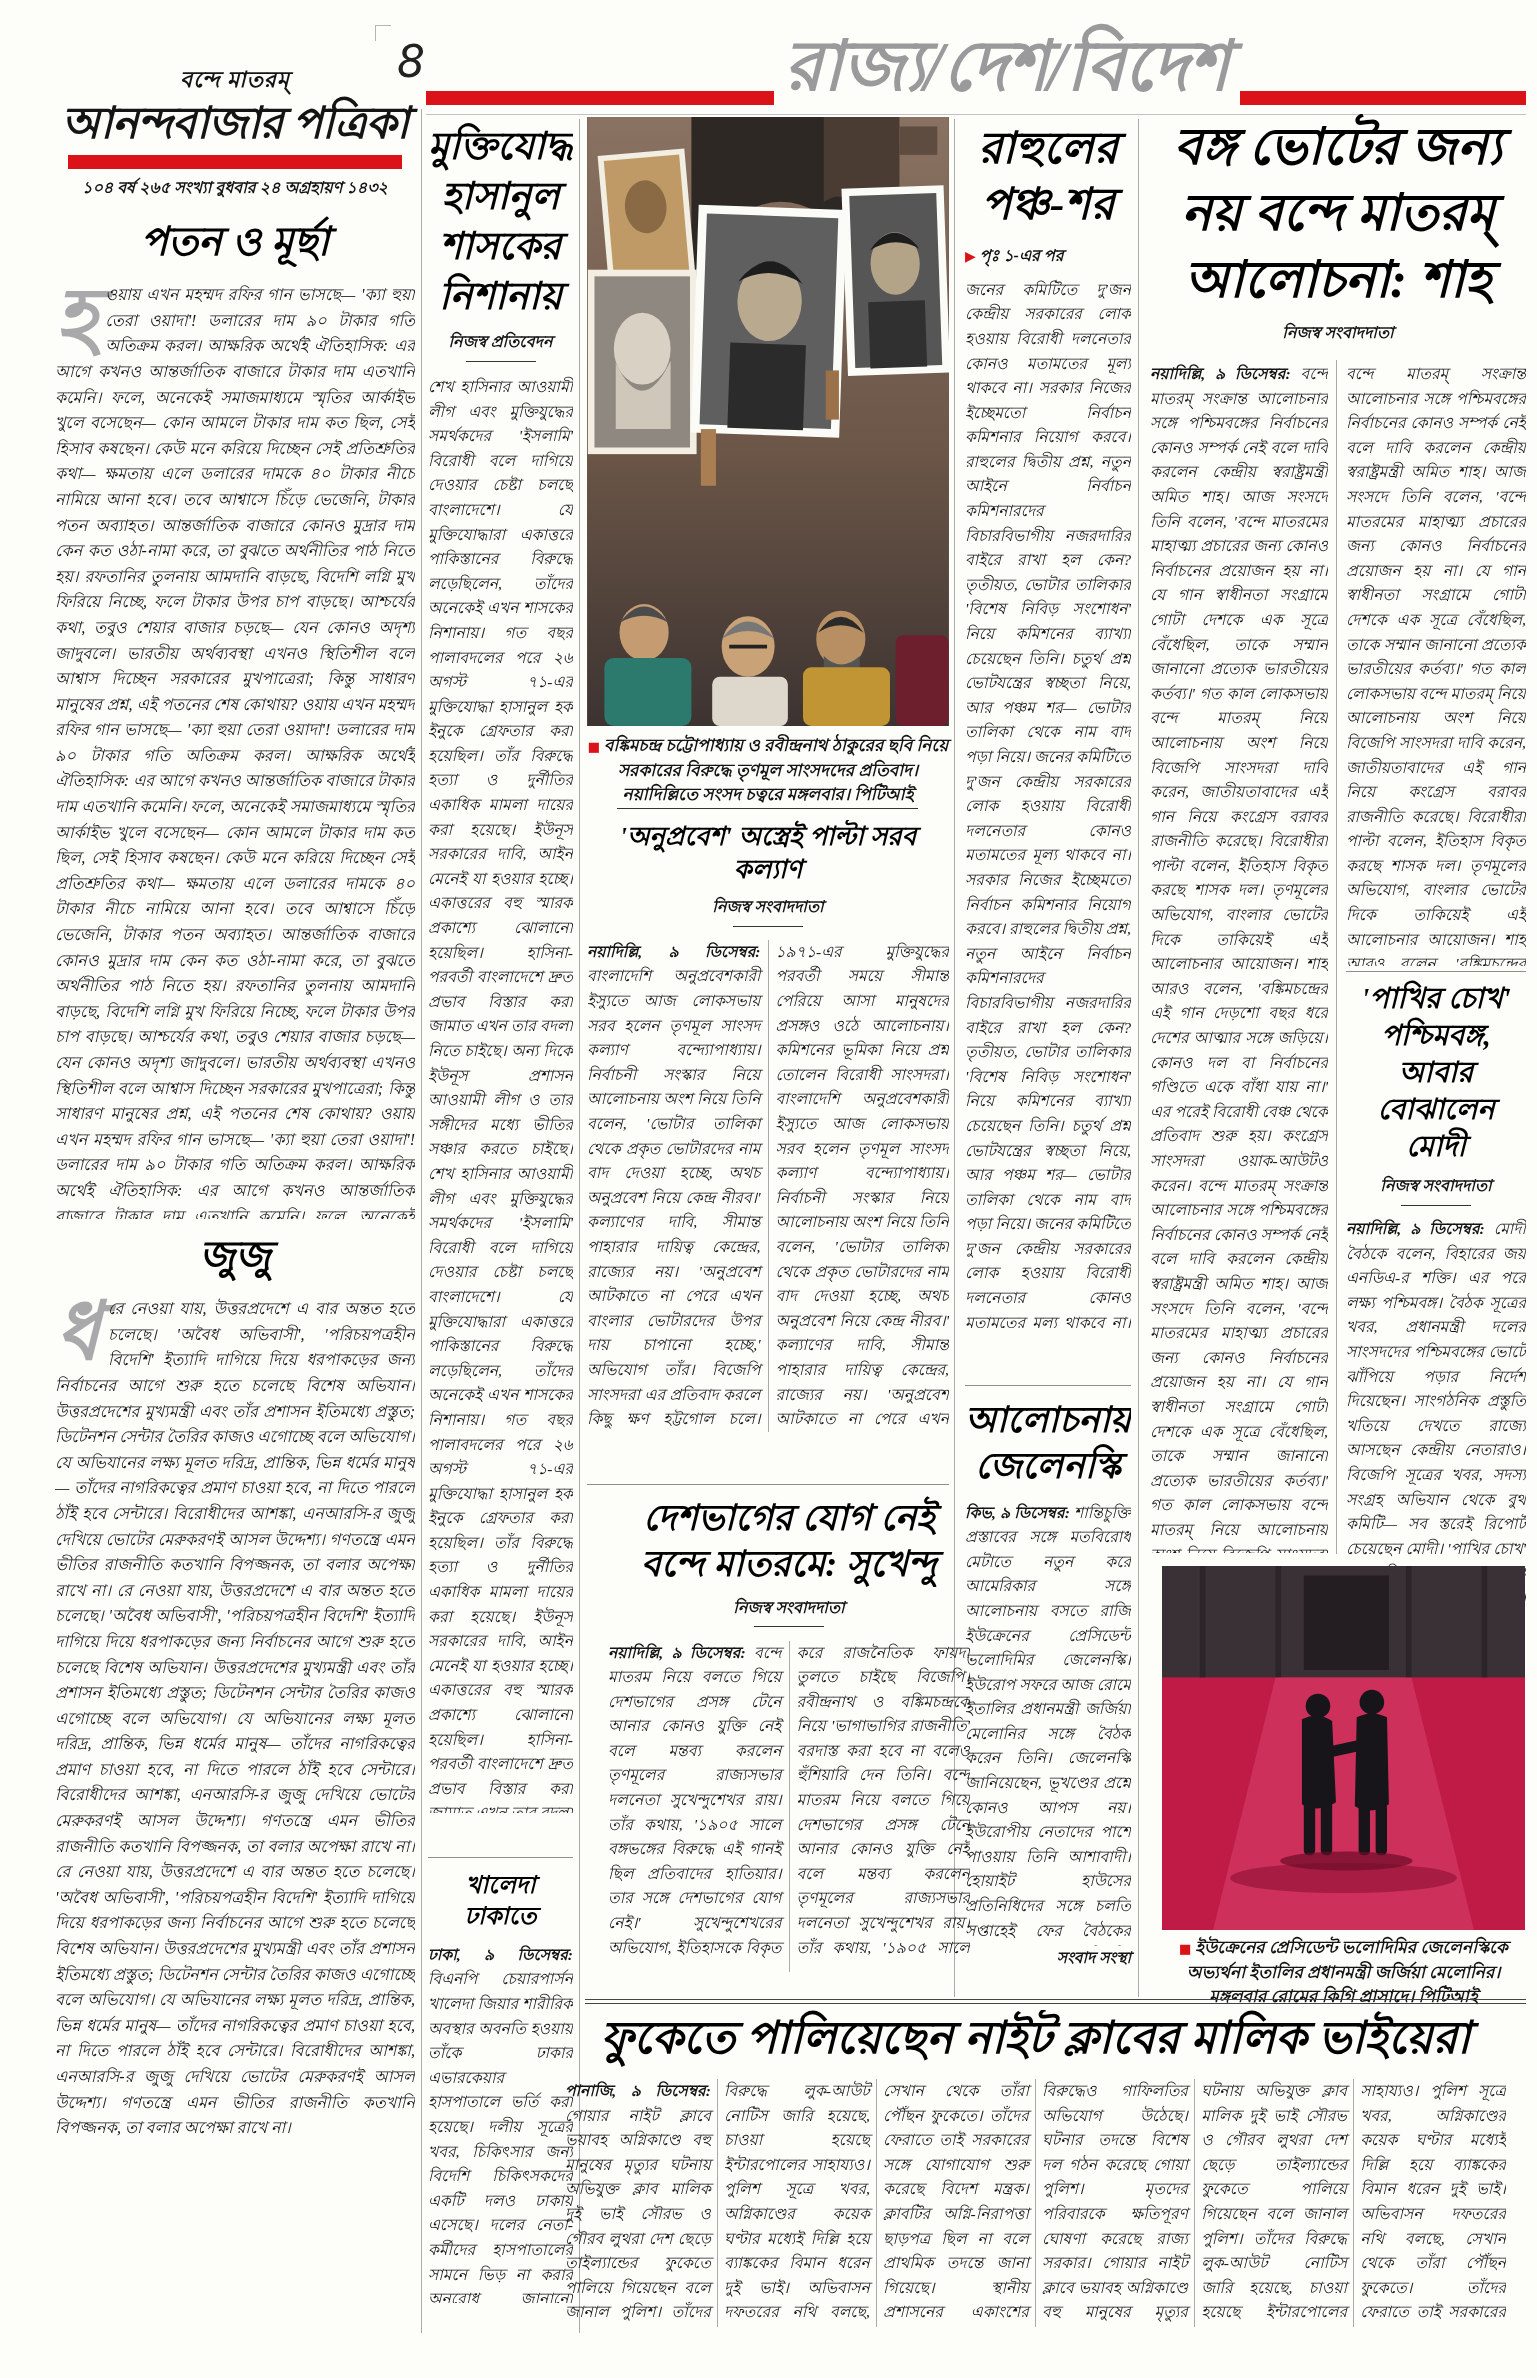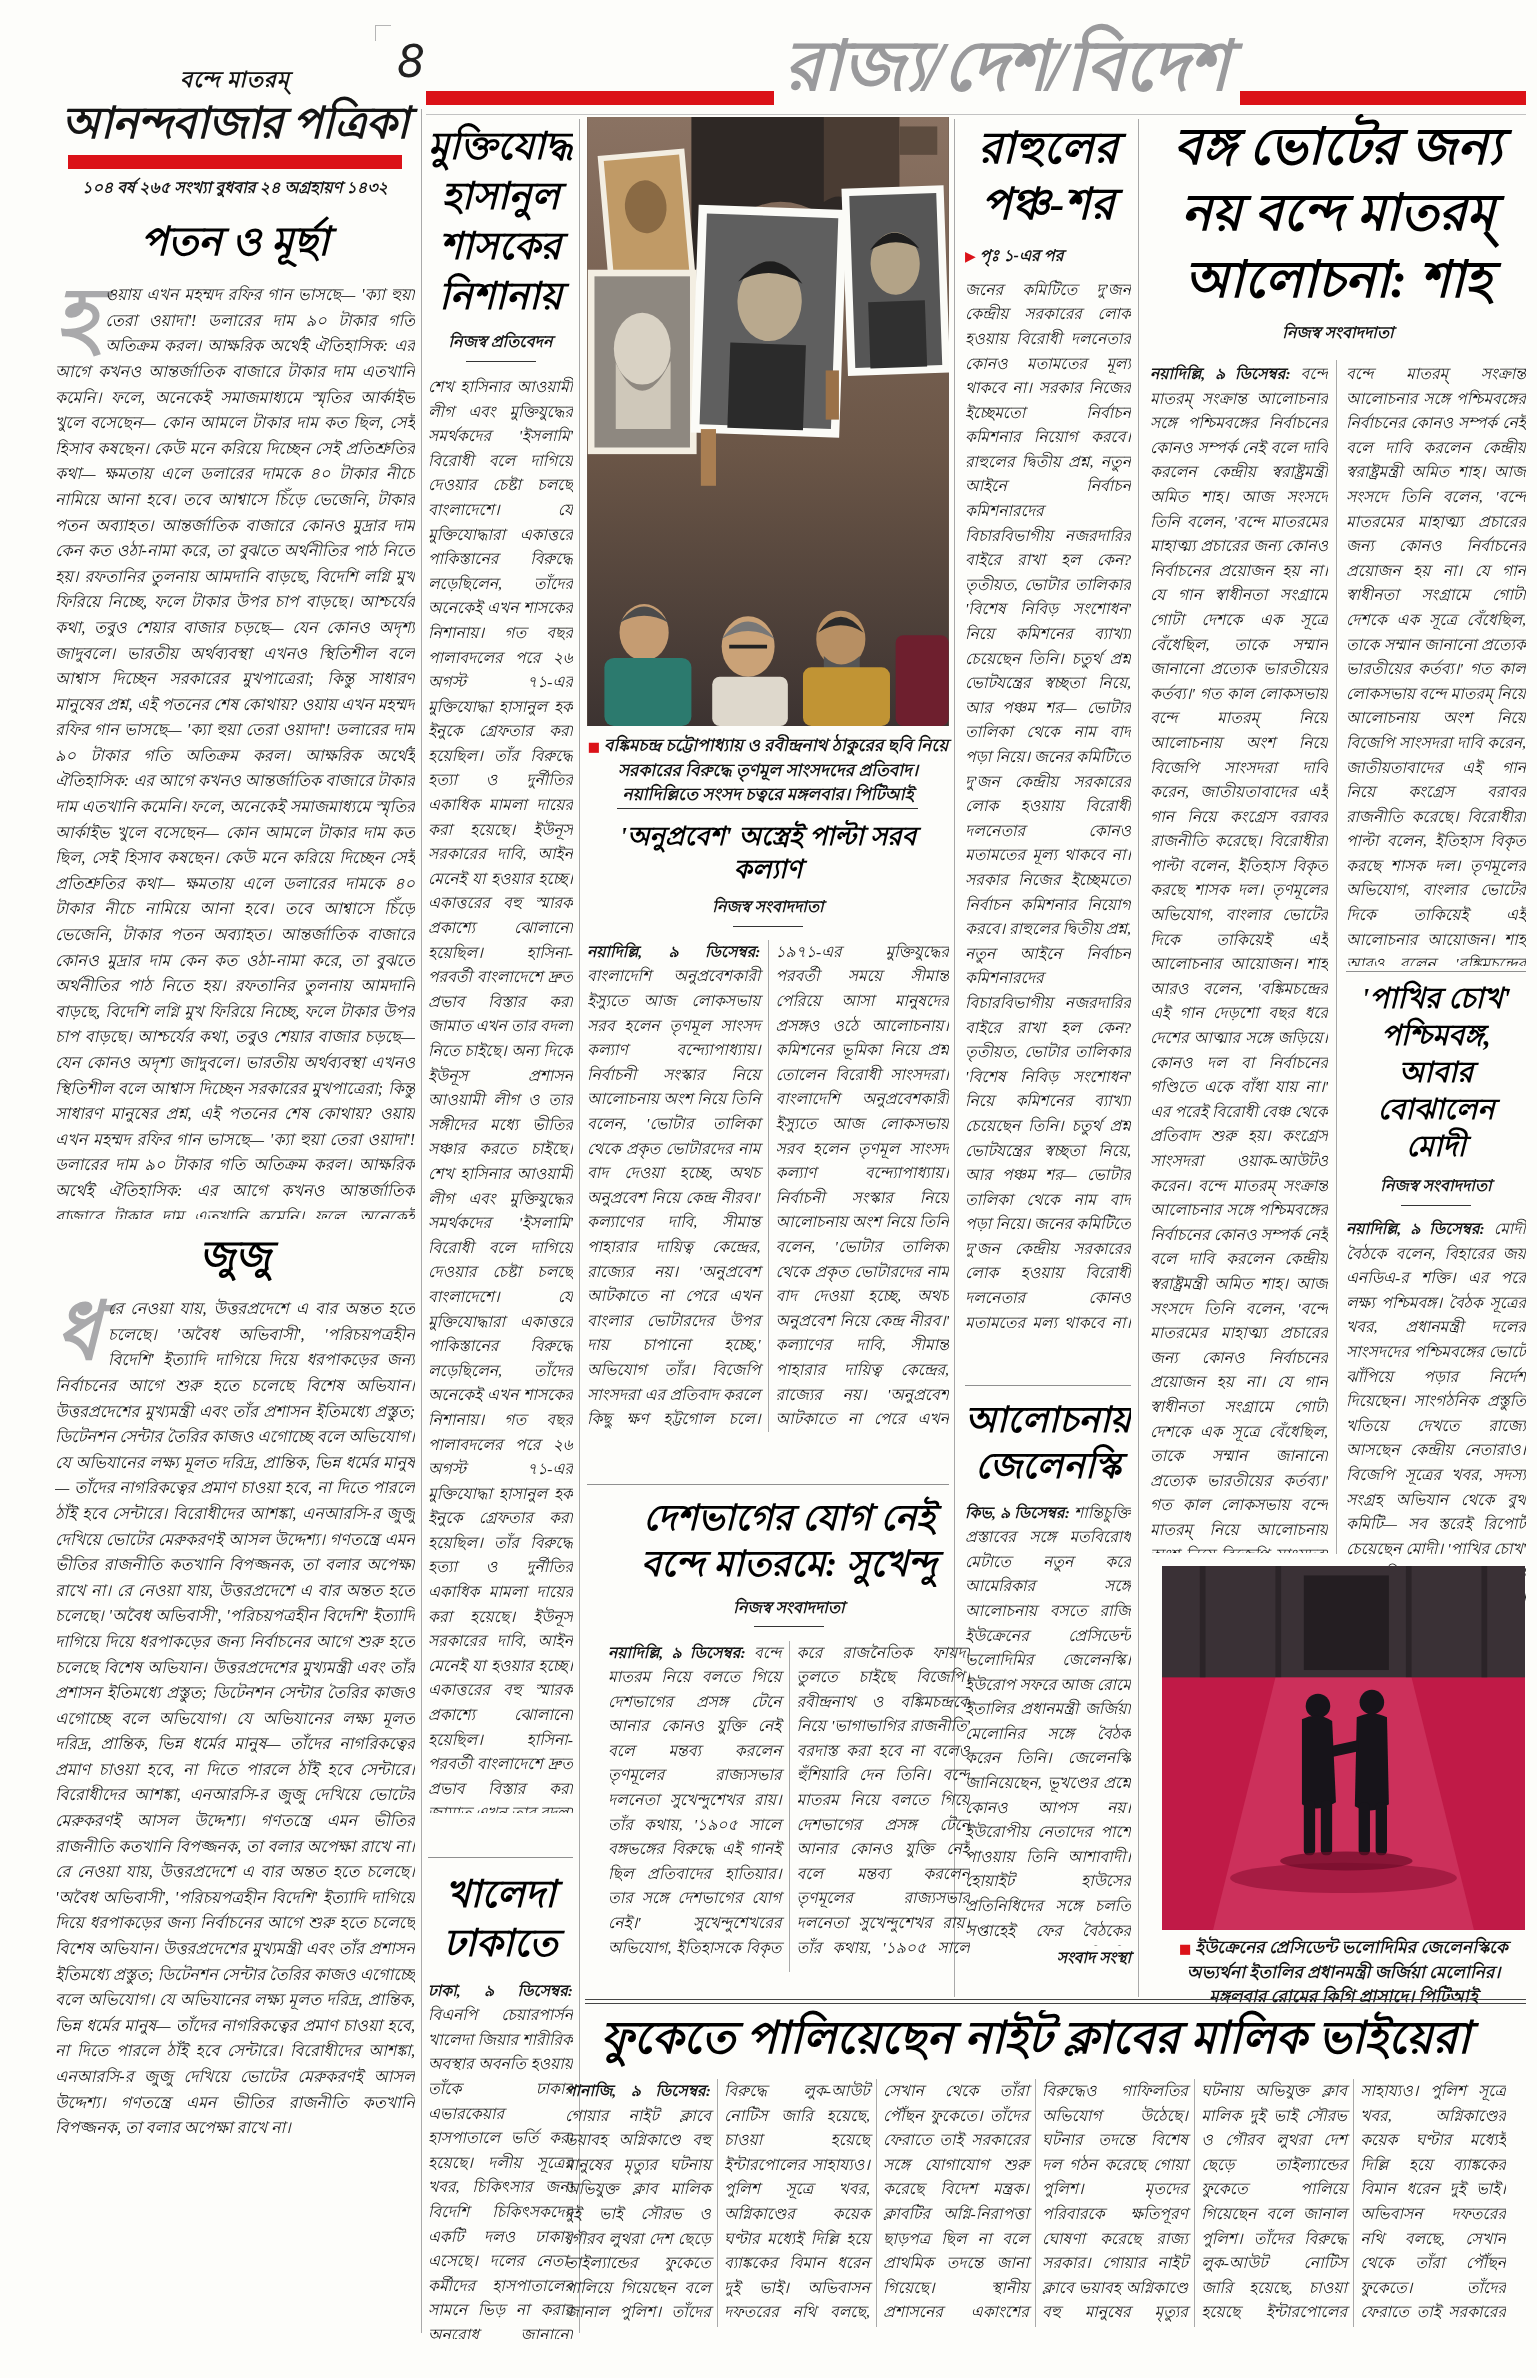--- a/index.html
+++ b/index.html
@@ -88,21 +88,21 @@
     <div class="hl" style="font-size:38px;line-height:1.32;">মুক্তিযোদ্ধা হাসানুল শাসকের নিশানায়</div>
     <div class="byline">নিজস্ব প্রতিবেদন</div>
     <div class="byline-rule"></div>
     <div class="bodytxt" style="height:1438px;margin-top:13.2px;">
       <span>শেখ হাসিনার আওয়ামী লীগ এবং মুক্তিযুদ্ধের সমর্থকদের 'ইসলামি' বিরোধী বলে দাগিয়ে দেওয়ার চেষ্টা চলছে বাংলাদেশে। যে মুক্তিযোদ্ধারা একাত্তরে পাকিস্তানের বিরুদ্ধে লড়েছিলেন, তাঁদের অনেকেই এখন শাসকের নিশানায়। গত বছর পালাবদলের পরে ২৬ অগস্ট ৭১-এর মুক্তিযোদ্ধা হাসানুল হক ইনুকে গ্রেফতার করা হয়েছিল। তাঁর বিরুদ্ধে হত্যা ও দুর্নীতির একাধিক মামলা দায়ের করা হয়েছে। ইউনূস সরকারের দাবি, আইন মেনেই যা হওয়ার হচ্ছে। একাত্তরের বহু স্মারক প্রকাশ্যে ঝোলানো হয়েছিল। হাসিনা-পরবর্তী বাংলাদেশে দ্রুত প্রভাব বিস্তার করা জামাত এখন তার বদলা নিতে চাইছে। অন্য দিকে ইউনূস প্রশাসন আওয়ামী লীগ ও তার সঙ্গীদের মধ্যে ভীতির সঞ্চার করতে চাইছে। শেখ হাসিনার আওয়ামী লীগ এবং মুক্তিযুদ্ধের সমর্থকদের 'ইসলামি' বিরোধী বলে দাগিয়ে দেওয়ার চেষ্টা চলছে বাংলাদেশে। যে মুক্তিযোদ্ধারা একাত্তরে পাকিস্তানের বিরুদ্ধে লড়েছিলেন, তাঁদের অনেকেই এখন শাসকের নিশানায়। গত বছর পালাবদলের পরে ২৬ অগস্ট ৭১-এর মুক্তিযোদ্ধা হাসানুল হক ইনুকে গ্রেফতার করা হয়েছিল। তাঁর বিরুদ্ধে হত্যা ও দুর্নীতির একাধিক মামলা দায়ের করা হয়েছে। ইউনূস সরকারের দাবি, আইন মেনেই যা হওয়ার হচ্ছে। একাত্তরের বহু স্মারক প্রকাশ্যে ঝোলানো হয়েছিল। হাসিনা-পরবর্তী বাংলাদেশে দ্রুত প্রভাব বিস্তার করা জামাত এখন তার বদলা নিতে চাইছে। অন্য দিকে ইউনূস প্রশাসন আওয়ামী লীগ ও তার সঙ্গীদের মধ্যে ভীতির সঞ্চার করতে চাইছে। শেখ হাসিনার আওয়ামী লীগ এবং মুক্তিযুদ্ধের সমর্থকদের 'ইসলামি' বিরোধী বলে দাগিয়ে দেওয়ার চেষ্টা চলছে বাংলাদেশে। যে মুক্তিযোদ্ধারা একাত্তরে পাকিস্তানের বিরুদ্ধে লড়েছিলেন, তাঁদের অনেকেই এখন শাসকের নিশানায়। গত বছর পালাবদলের পরে ২৬ অগস্ট ৭১-এর মুক্তিযোদ্ধা হাসানুল হক ইনুকে গ্রেফতার করা হয়েছিল। তাঁর বিরুদ্ধে হত্যা ও দুর্নীতির একাধিক মামলা দায়ের করা হয়েছে। ইউনূস সরকারের দাবি, আইন মেনেই যা হওয়ার হচ্ছে। একাত্তরের বহু স্মারক প্রকাশ্যে ঝোলানো হয়েছিল। হাসিনা-পরবর্তী বাংলাদেশে দ্রুত প্রভাব বিস্তার করা জামাত এখন তার বদলা নিতে চাইছে। অন্য দিকে ইউনূস প্রশাসন আওয়ামী লীগ ও তার সঙ্গীদের মধ্যে ভীতির সঞ্চার করতে চাইছে। শেখ হাসিনার আওয়ামী লীগ এবং মুক্তিযুদ্ধের সমর্থকদের 'ইসলামি' বিরোধী বলে দাগিয়ে দেওয়ার চেষ্টা চলছে বাংলাদেশে। যে মুক্তিযোদ্ধারা একাত্তরে পাকিস্তানের বিরুদ্ধে লড়েছিলেন, তাঁদের অনেকেই এখন শাসকের নিশানায়। গত বছর পালাবদলের পরে ২৬ অগস্ট ৭১-এর মুক্তিযোদ্ধা হাসানুল হক ইনুকে গ্রেফতার করা হয়েছিল। তাঁর বিরুদ্ধে হত্যা ও দুর্নীতির একাধিক মামলা দায়ের করা হয়েছে। ইউনূস সরকারের দাবি, আইন মেনেই যা হওয়ার হচ্ছে। একাত্তরের বহু স্মারক প্রকাশ্যে ঝোলানো হয়েছিল। হাসিনা-পরবর্তী বাংলাদেশে দ্রুত প্রভাব বিস্তার করা জামাত এখন তার বদলা নিতে চাইছে। অন্য দিকে ইউনূস প্রশাসন আওয়ামী লীগ ও তার সঙ্গীদের মধ্যে ভীতির সঞ্চার করতে চাইছে।</span>
     </div>
   </div>
 
   <div class="hrule" style="left:428px;top:1857px;width:145px;"></div>
   <div class="abs" style="left:428px;top:1870px;width:145px;height:463px;">
-    <div class="hl" style="font-size:38px;">খালেদা ঢাকাতে</div>
+    <div class="hl" style="font-size:24px;">খালেদা ঢাকাতে</div>
     <div class="bodytxt" style="height:360px;margin-top:11.4px;">
       <b class="dl">ঢাকা, ৯ ডিসেম্বর:</b>
       <span>বিএনপি চেয়ারপার্সন খালেদা জিয়ার শারীরিক অবস্থার অবনতি হওয়ায় তাঁকে ঢাকার এভারকেয়ার হাসপাতালে ভর্তি করা হয়েছে। দলীয় সূত্রের খবর, চিকিৎসার জন্য বিদেশি চিকিৎসকদের একটি দলও ঢাকায় এসেছে। দলের নেতা-কর্মীদের হাসপাতালের সামনে ভিড় না করার অনুরোধ জানানো হয়েছে। বিএনপি চেয়ারপার্সন খালেদা জিয়ার শারীরিক অবস্থার অবনতি হওয়ায় তাঁকে ঢাকার এভারকেয়ার হাসপাতালে ভর্তি করা হয়েছে। দলীয় সূত্রের খবর, চিকিৎসার জন্য বিদেশি চিকিৎসকদের একটি দলও ঢাকায় এসেছে। দলের নেতা-কর্মীদের হাসপাতালের সামনে ভিড় না করার অনুরোধ জানানো হয়েছে।</span>
     </div>
   </div>
 
   <div class="abs photo" style="left:587px;top:117px;width:362px;height:609px;">
     <svg width="362" height="609" viewBox="0 0 382 644">
       <defs>
         <linearGradient id="bg1" x1="0" y1="0" x2="0" y2="1">

